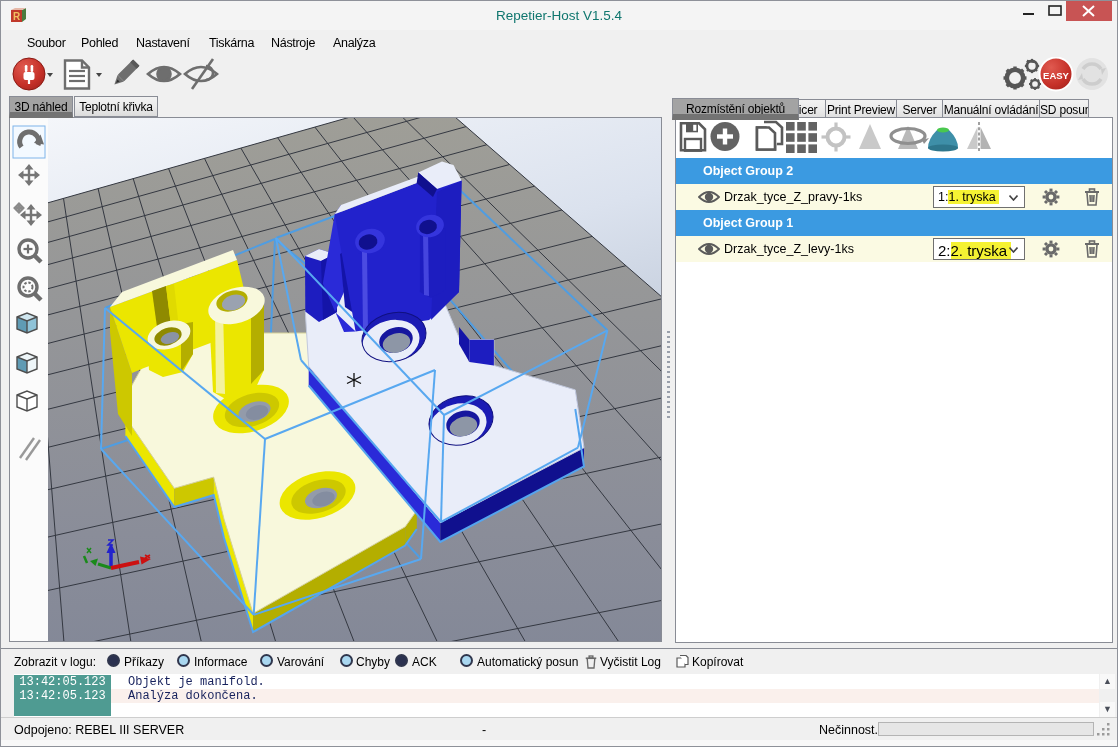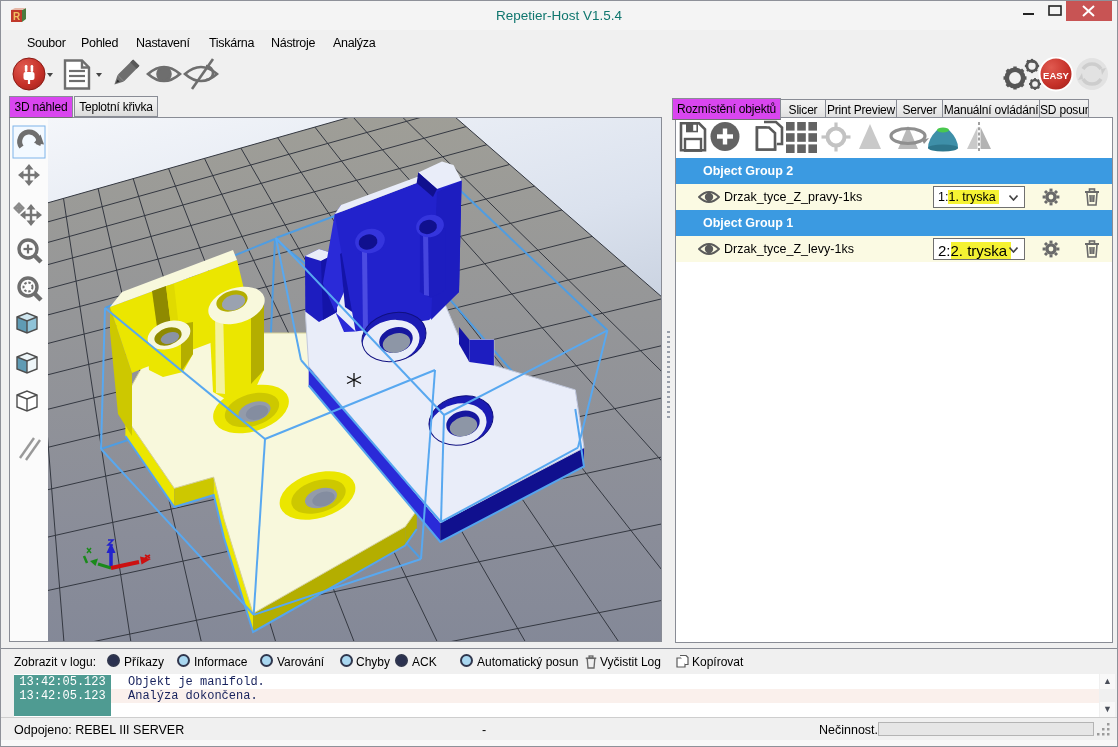--- a/index.html
+++ b/index.html
@@ -9,21 +9,21 @@
 #title{position:absolute;top:7px;left:0;right:0;text-align:center;font-size:13.5px;color:#0f766e}
 #appicon{position:absolute;left:9px;top:6px;width:17px;height:17px}
 #mini{position:absolute;left:1013px;top:0px;width:28px;height:20px;text-align:center}
 #maxi{position:absolute;left:1041px;top:0px;width:25px;height:20px}
 #closeb{position:absolute;left:1065px;top:0px;width:46px;height:20px;background:#c85454;color:#fff;text-align:center}
 #menubar{position:absolute;left:0;top:29px;right:0;height:27px;background:#f0f0f0;font-size:12.5px;letter-spacing:-0.3px}
 #menubar span{position:absolute;top:6px}
 #toolbar{position:absolute;left:0;top:56px;right:0;height:36px;background:#f0f0f0}
 #tabs3d{position:absolute;left:8px;top:95px;height:21px;font-size:12.5px}
 .tab{position:absolute;top:0;height:21px;border:1px solid #898c95;background:linear-gradient(#f2f2f2,#ebebeb,#dcdcdc);padding:3px 0 0 0;text-align:center;white-space:nowrap;overflow:hidden;font-size:12px;letter-spacing:-0.2px}
-.tab.act{background:#d946ef;border-bottom:1px solid #737373;z-index:3}
+.tab.act{background:#a3a3a3;border-bottom:6px solid #737373;z-index:3}
 #page3d{position:absolute;left:8px;top:116px;width:653px;height:525px;background:#fff;border:1px solid #898c95;border-top:1px solid #898c95}
 #ltools{position:absolute;left:0px;top:0px;width:38px;height:523px;background:#fbfbfb}
 #viewport{position:absolute;left:38px;top:0px;width:613px;height:523px;overflow:hidden}
 #rpanel{position:absolute;left:674px;top:95px;width:438px;height:551px}
 #rtabs{position:absolute;left:0;top:3px;height:22px;font-size:12.5px;white-space:nowrap}
 #rbody{position:absolute;left:0;top:21px;width:438px;height:526px;background:#fff;border:1px solid #898c95}
 #rtoolbar{position:absolute;left:0;top:0;width:436px;height:39px;background:#fff}
 .ghead{position:absolute;left:0;width:436px;height:26px;background:#3b9ae1;color:#fff;font-weight:bold;font-size:12.5px;padding:6px 0 0 27px}
 .grow{position:absolute;left:0;width:436px;height:26px;background:#fbfae3;font-size:12.5px}
 #logsec{position:absolute;left:0px;top:647px;width:1116px;height:69px;background:#f0f0f0;border-top:1px solid #898c95}
@@ -415,21 +415,21 @@
         </svg>
       </div>
  </div>
  <div id="rpanel">
   <div id="rtabs">
         <div class="tab" style="left:105px;width:46px">Slicer</div>
 <div class="tab" style="left:150px;width:72px">Print Preview</div>
 <div class="tab" style="left:221px;width:47px">Server</div>
 <div class="tab" style="left:267px;width:98px">Manuální ovládání</div>
 <div class="tab" style="left:364px;width:50px">SD posun</div>
-<div class="tab act" style="left:-3px;width:109px;height:22px;top:-1px">Rozmístění objektů</div>
+<div class="tab act" style="left:-3px;width:127px;height:22px;top:-1px">Rozmístění objektů</div>
       </div>
   <div id="rbody">
    <div id="rtoolbar"><svg width="436" height="39" viewBox="0 0 436 39" xmlns="http://www.w3.org/2000/svg">
 <g transform="translate(2,4)">
  <g fill="none" stroke="#5a5a5a" stroke-width="2.6">
                 <path d="M3 1.3 h18 l6 6 v21 h-24 z"></path>
               </g>
  <rect x="8" y="1.3" width="12" height="9" fill="#5a5a5a"></rect>
               <rect x="15.2" y="2.8" width="3.2" height="6" fill="#fff"></rect>
  <rect x="7" y="17" width="16" height="11.7" fill="none" stroke="#5a5a5a" stroke-width="2.4"></rect>

